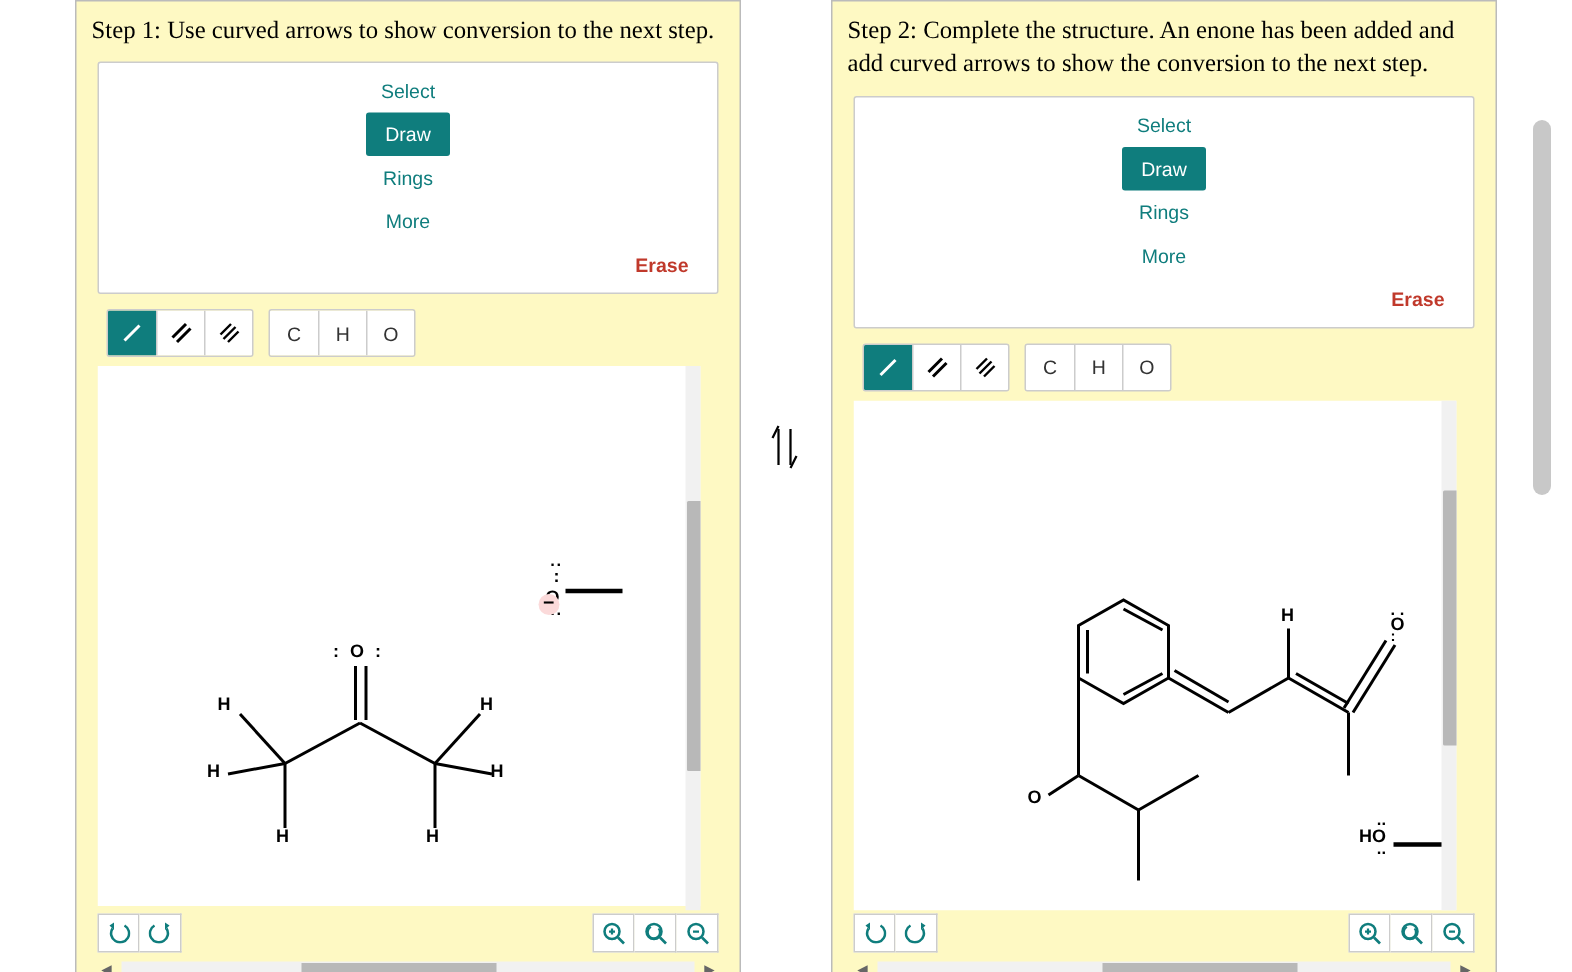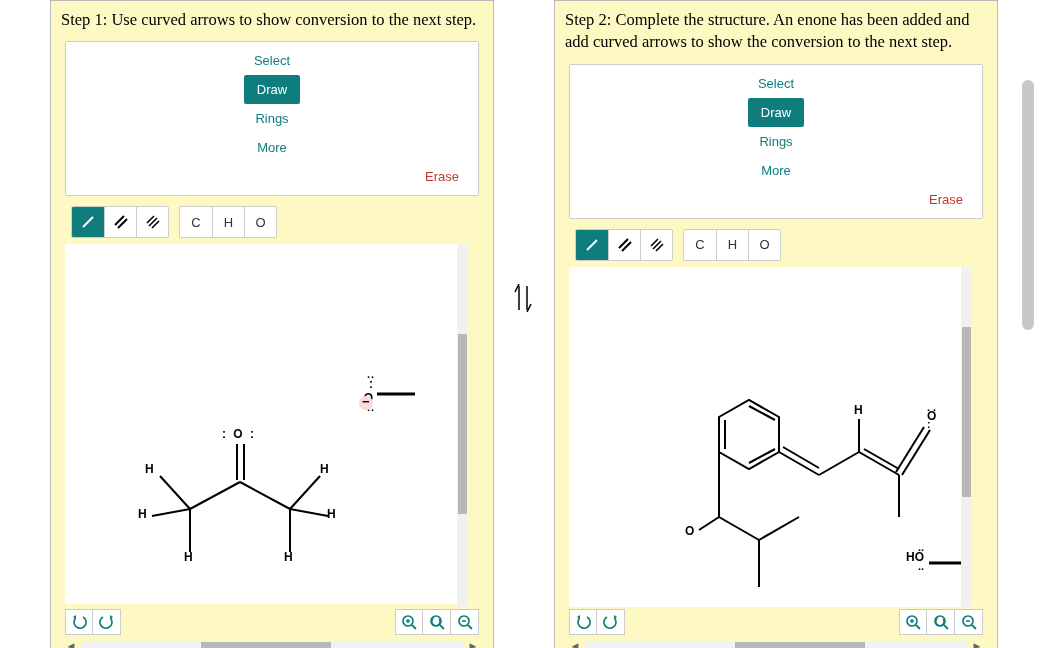--- a/index.html
+++ b/index.html
@@ -52,20 +52,21 @@
     cursor: pointer;
     border-radius: 2px;
   }
   .tab.active {
     background: #0f7d7d;
     color: #fff;
   }
   .tab.erase {
     margin-left: auto;
     color: #c0392b;
+    font-weight: bold;
   }
   .toolbar2 {
     display: flex;
     align-items: center;
     gap: 10px;
     padding: 4px 6px 6px 6px;
     margin: 0 4px;
   }
   .bond-group, .atom-group {
     display: flex;

